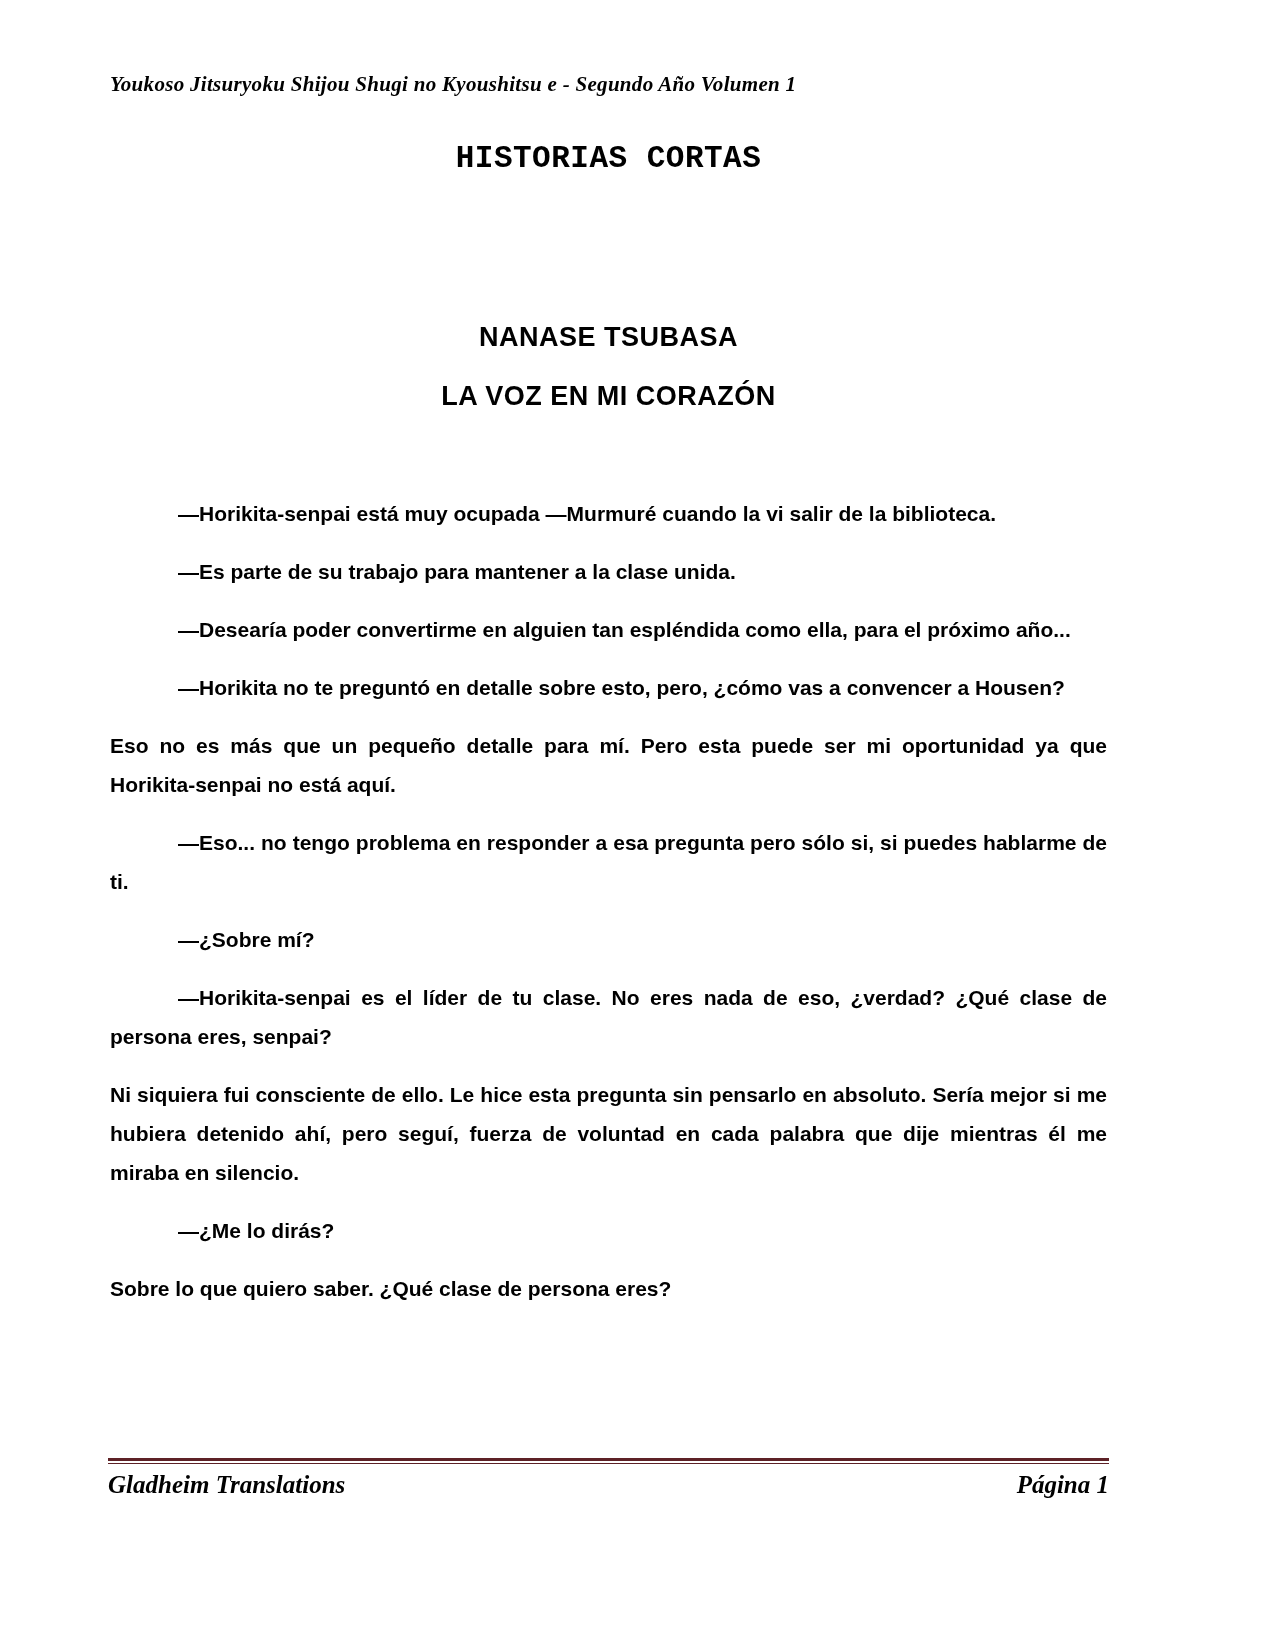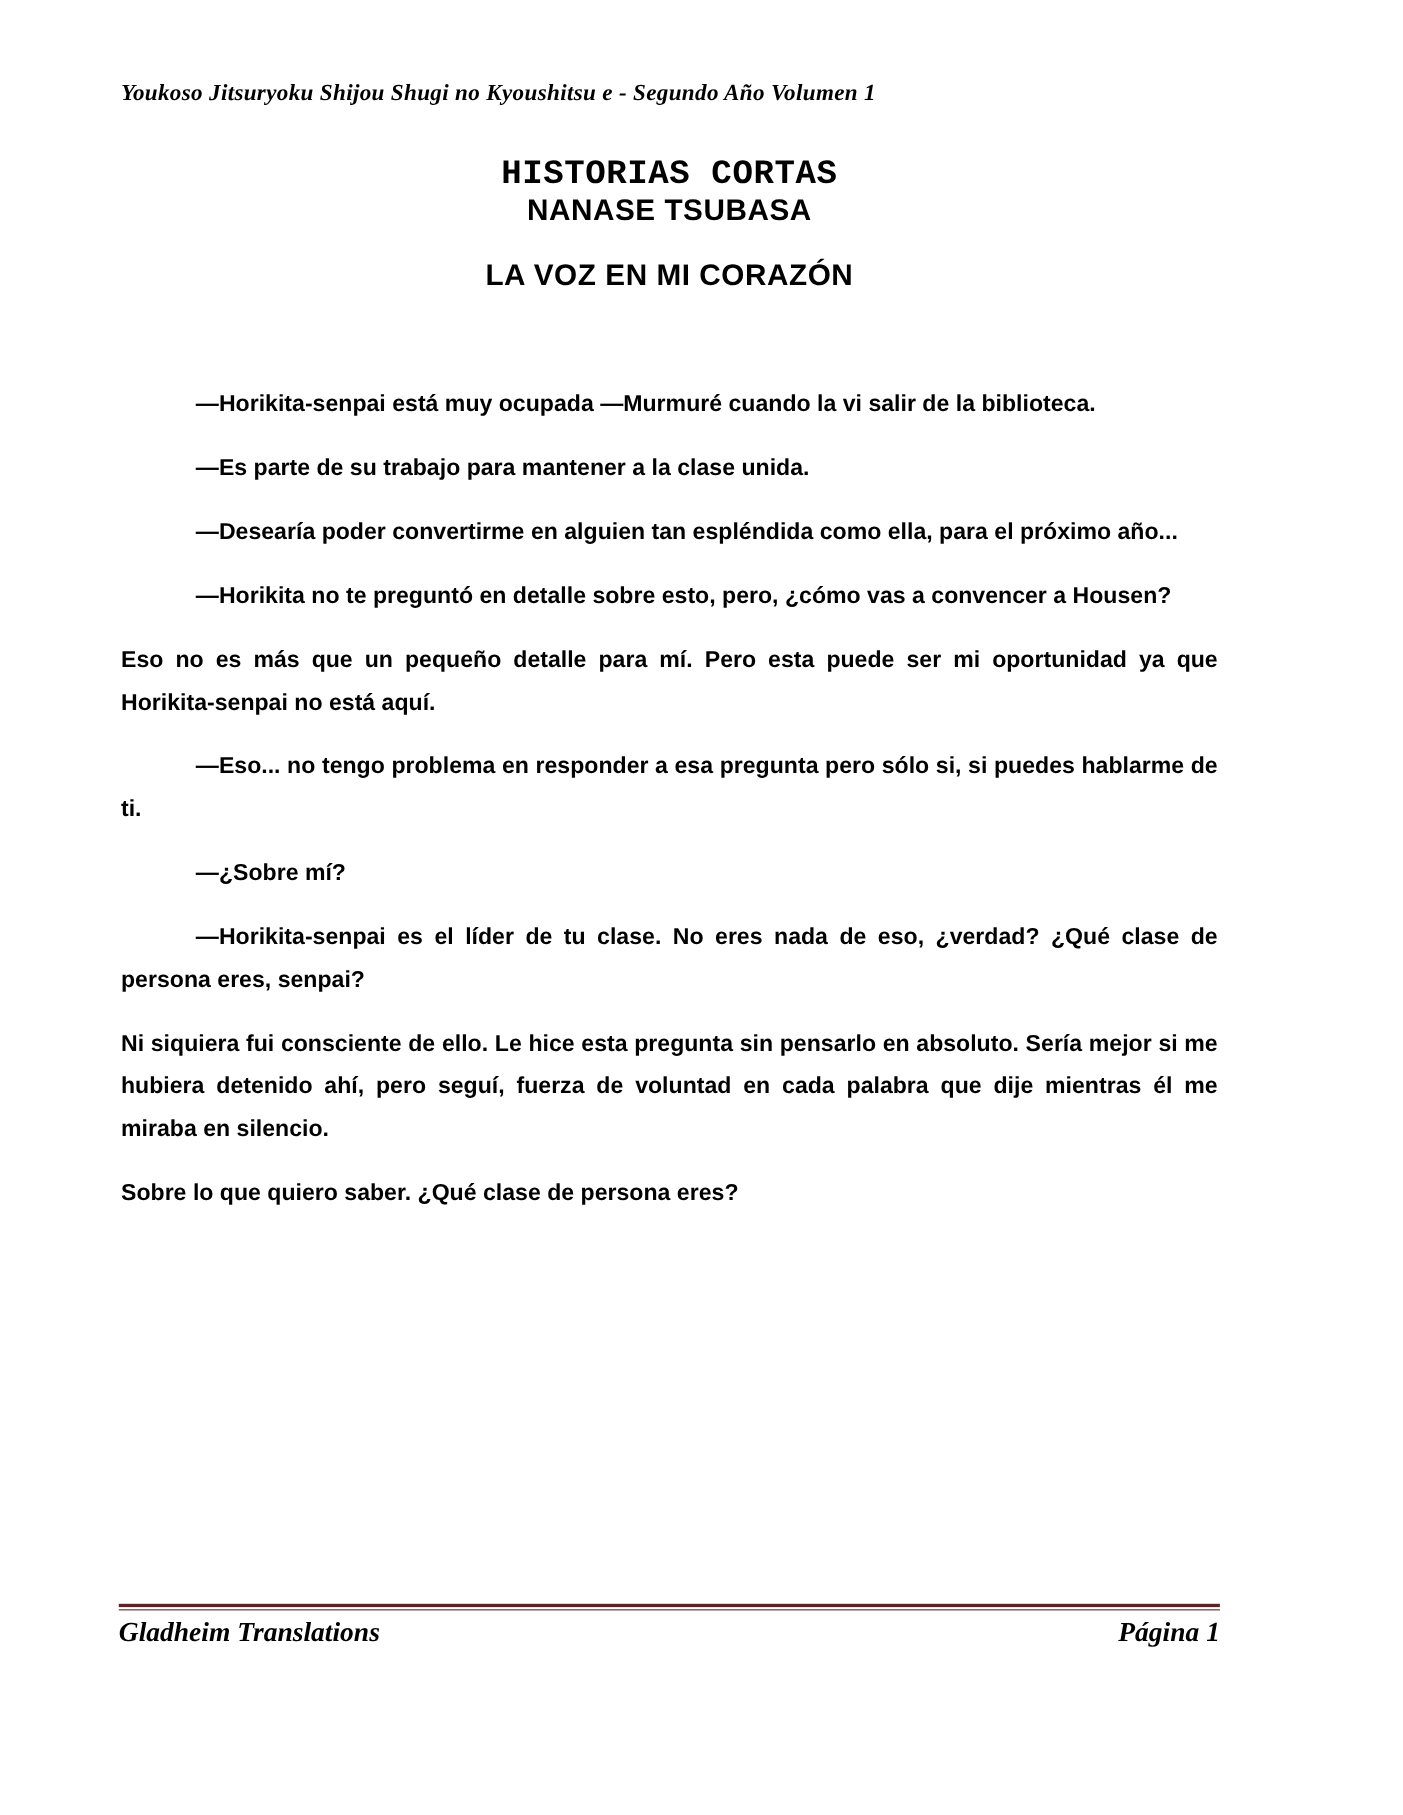--- a/index.html
+++ b/index.html
@@ -30,20 +30,21 @@
   }
   .doc-title {
     margin: 44px 0 0 0;
     text-align: center;
     font-size: 31px;
     font-weight: bold;
     letter-spacing: 0.5px;
     font-family: Liberation Mono, monospace;
   }
   .subtitle-block {
+    margin-top: 146px;
     text-align: center;
   }
   .doc-subtitle {
     margin: 0 0 28px 0;
     font-size: 27px;
     font-weight: bold;
     letter-spacing: 0.5px;
   }
   .body-text {
     margin-top: 82px;
@@ -97,20 +98,21 @@
   <div class="body-text">
       <p class="para indent">—Horikita-senpai está muy ocupada —Murmuré cuando la vi salir de la biblioteca.</p>
       <p class="para indent">—Es parte de su trabajo para mantener a la clase unida.</p>
       <p class="para indent">—Desearía poder convertirme en alguien tan espléndida como ella, para el próximo año...</p>
       <p class="para indent">—Horikita no te preguntó en detalle sobre esto, pero, ¿cómo vas a convencer a Housen?</p>
       <p class="para">Eso no es más que un pequeño detalle para mí. Pero esta puede ser mi oportunidad ya que Horikita-senpai no está aquí.</p>
       <p class="para indent">—Eso... no tengo problema en responder a esa pregunta pero sólo si, si puedes hablarme de ti.</p>
       <p class="para indent">—¿Sobre mí?</p>
       <p class="para indent">—Horikita-senpai es el líder de tu clase. No eres nada de eso, ¿verdad? ¿Qué clase de persona eres, senpai?</p>
       <p class="para">Ni siquiera fui consciente de ello. Le hice esta pregunta sin pensarlo en absoluto. Sería mejor si me hubiera detenido ahí, pero seguí, fuerza de voluntad en cada palabra que dije mientras él me miraba en silencio.</p>
+      <p class="para indent">—¿Me lo dirás?</p>
       <p class="para">Sobre lo que quiero saber. ¿Qué clase de persona eres?</p>
     </div>
 
   <div class="footer">
     <div class="footer-rule"></div>
     <div class="footer-row">
       <span>Gladheim Translations</span>
       <span>Página 1</span>
     </div>
   </div>

